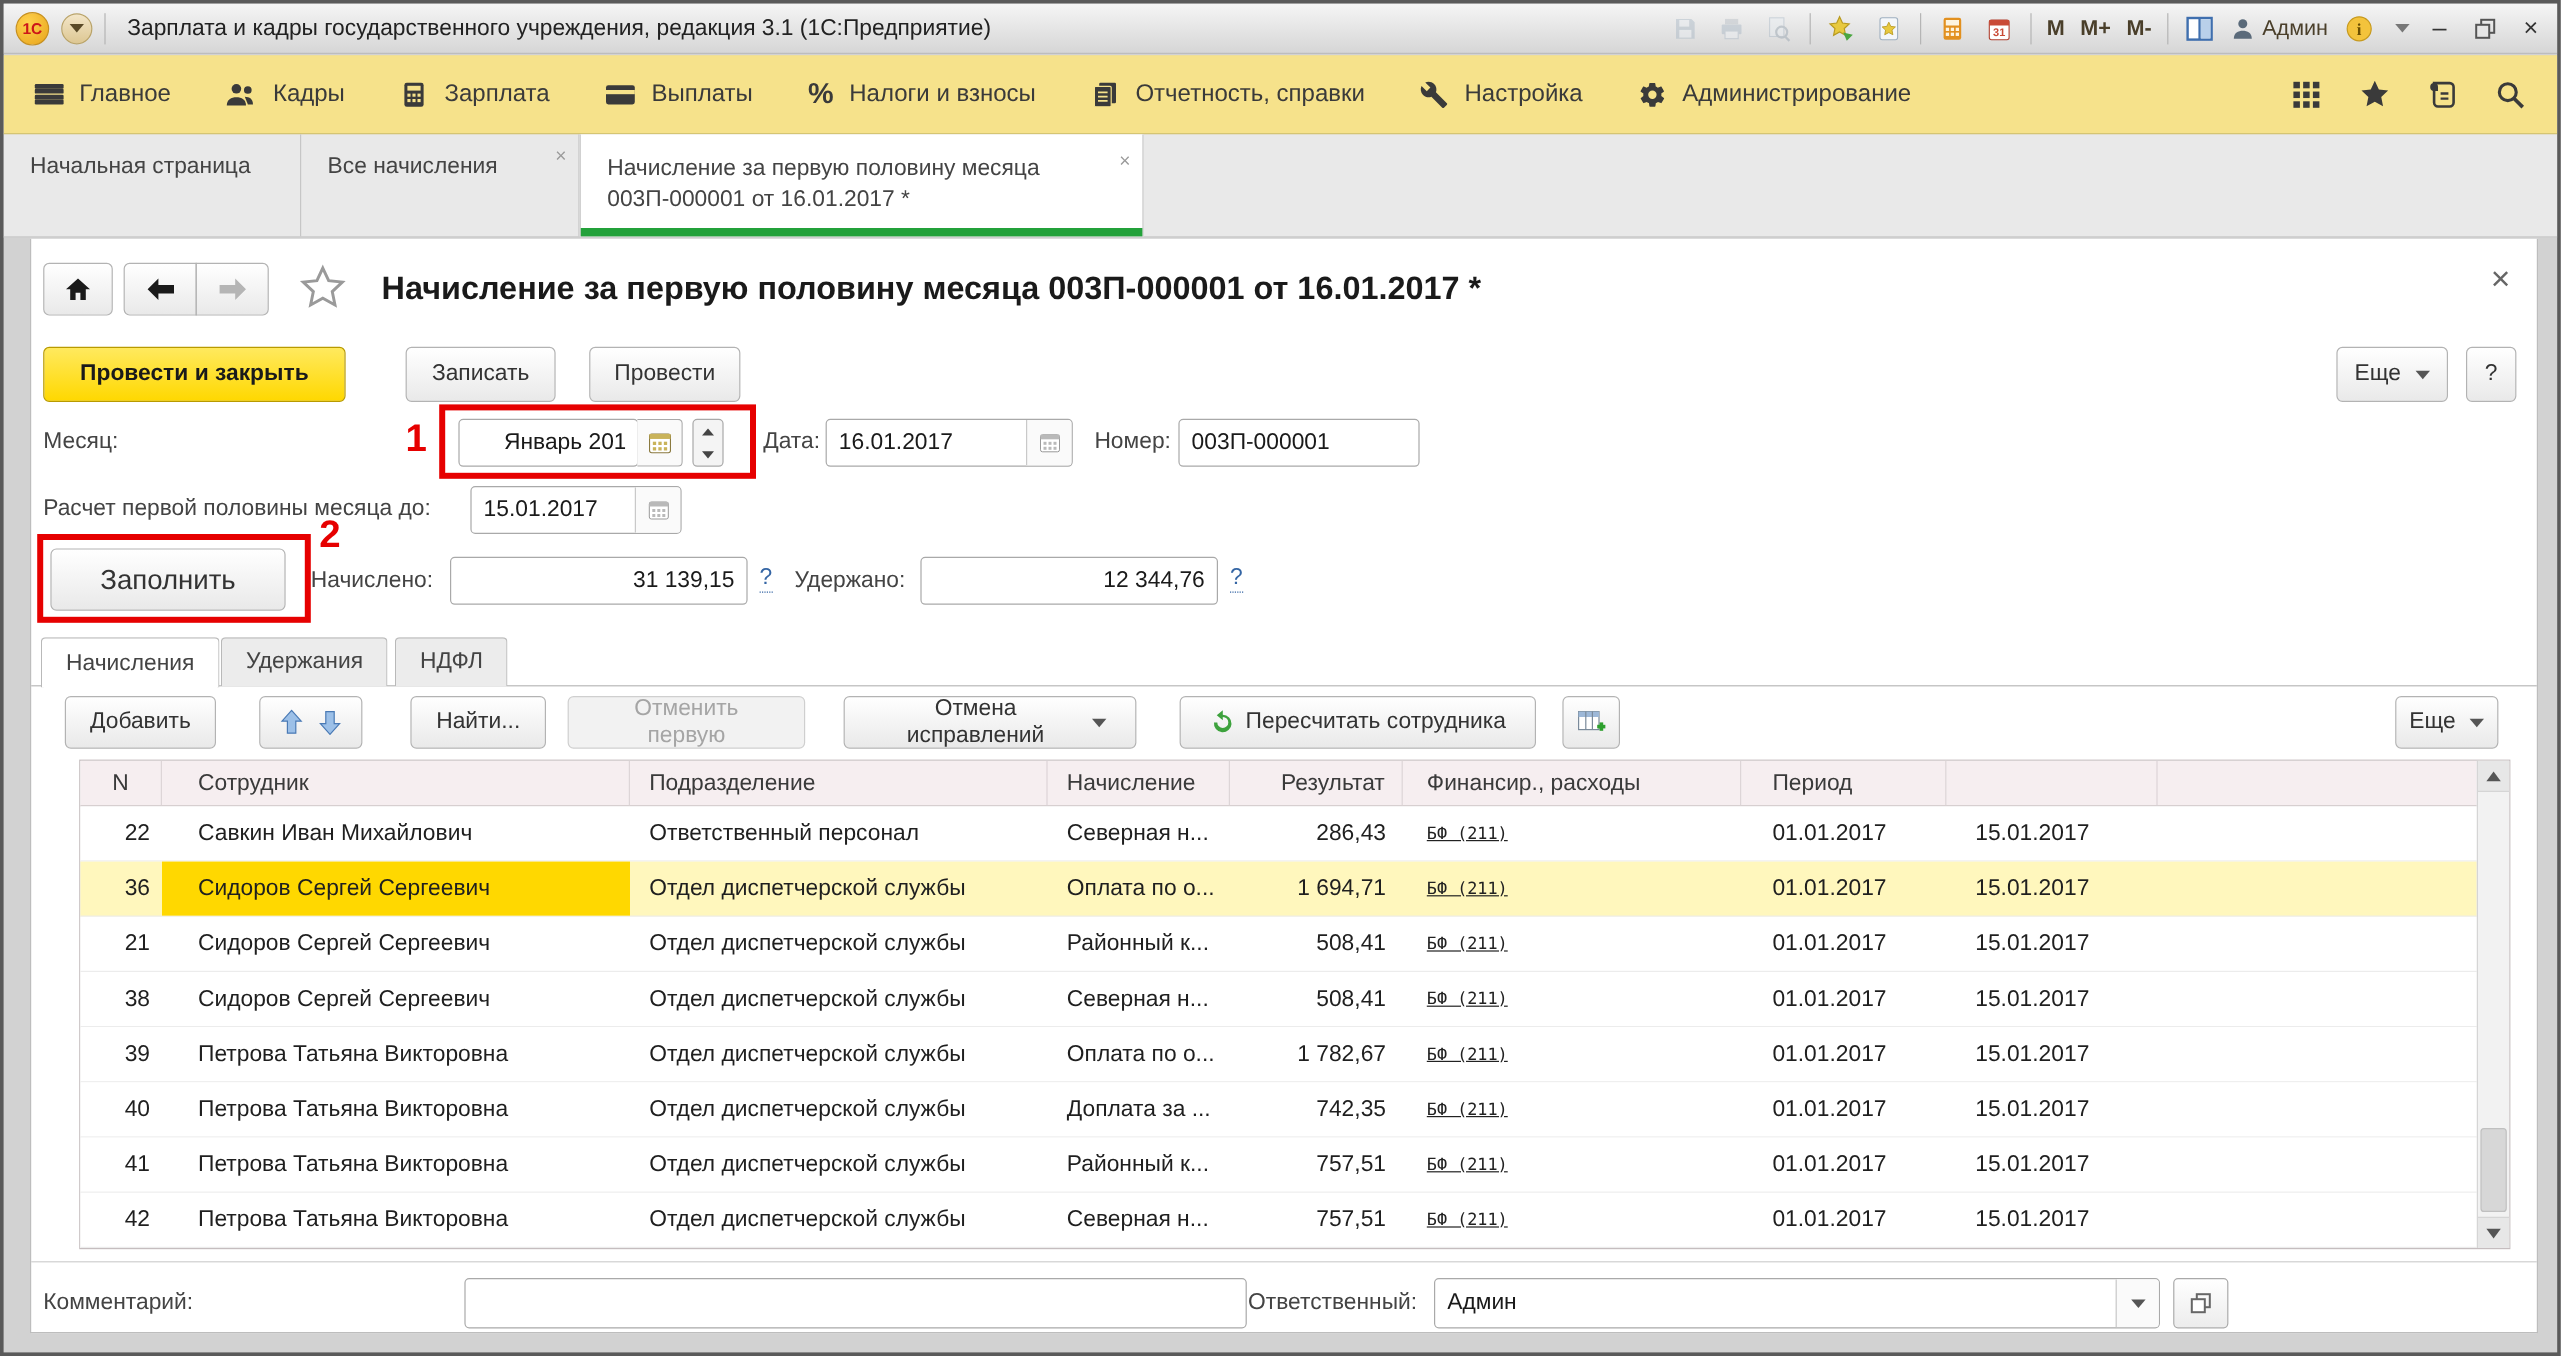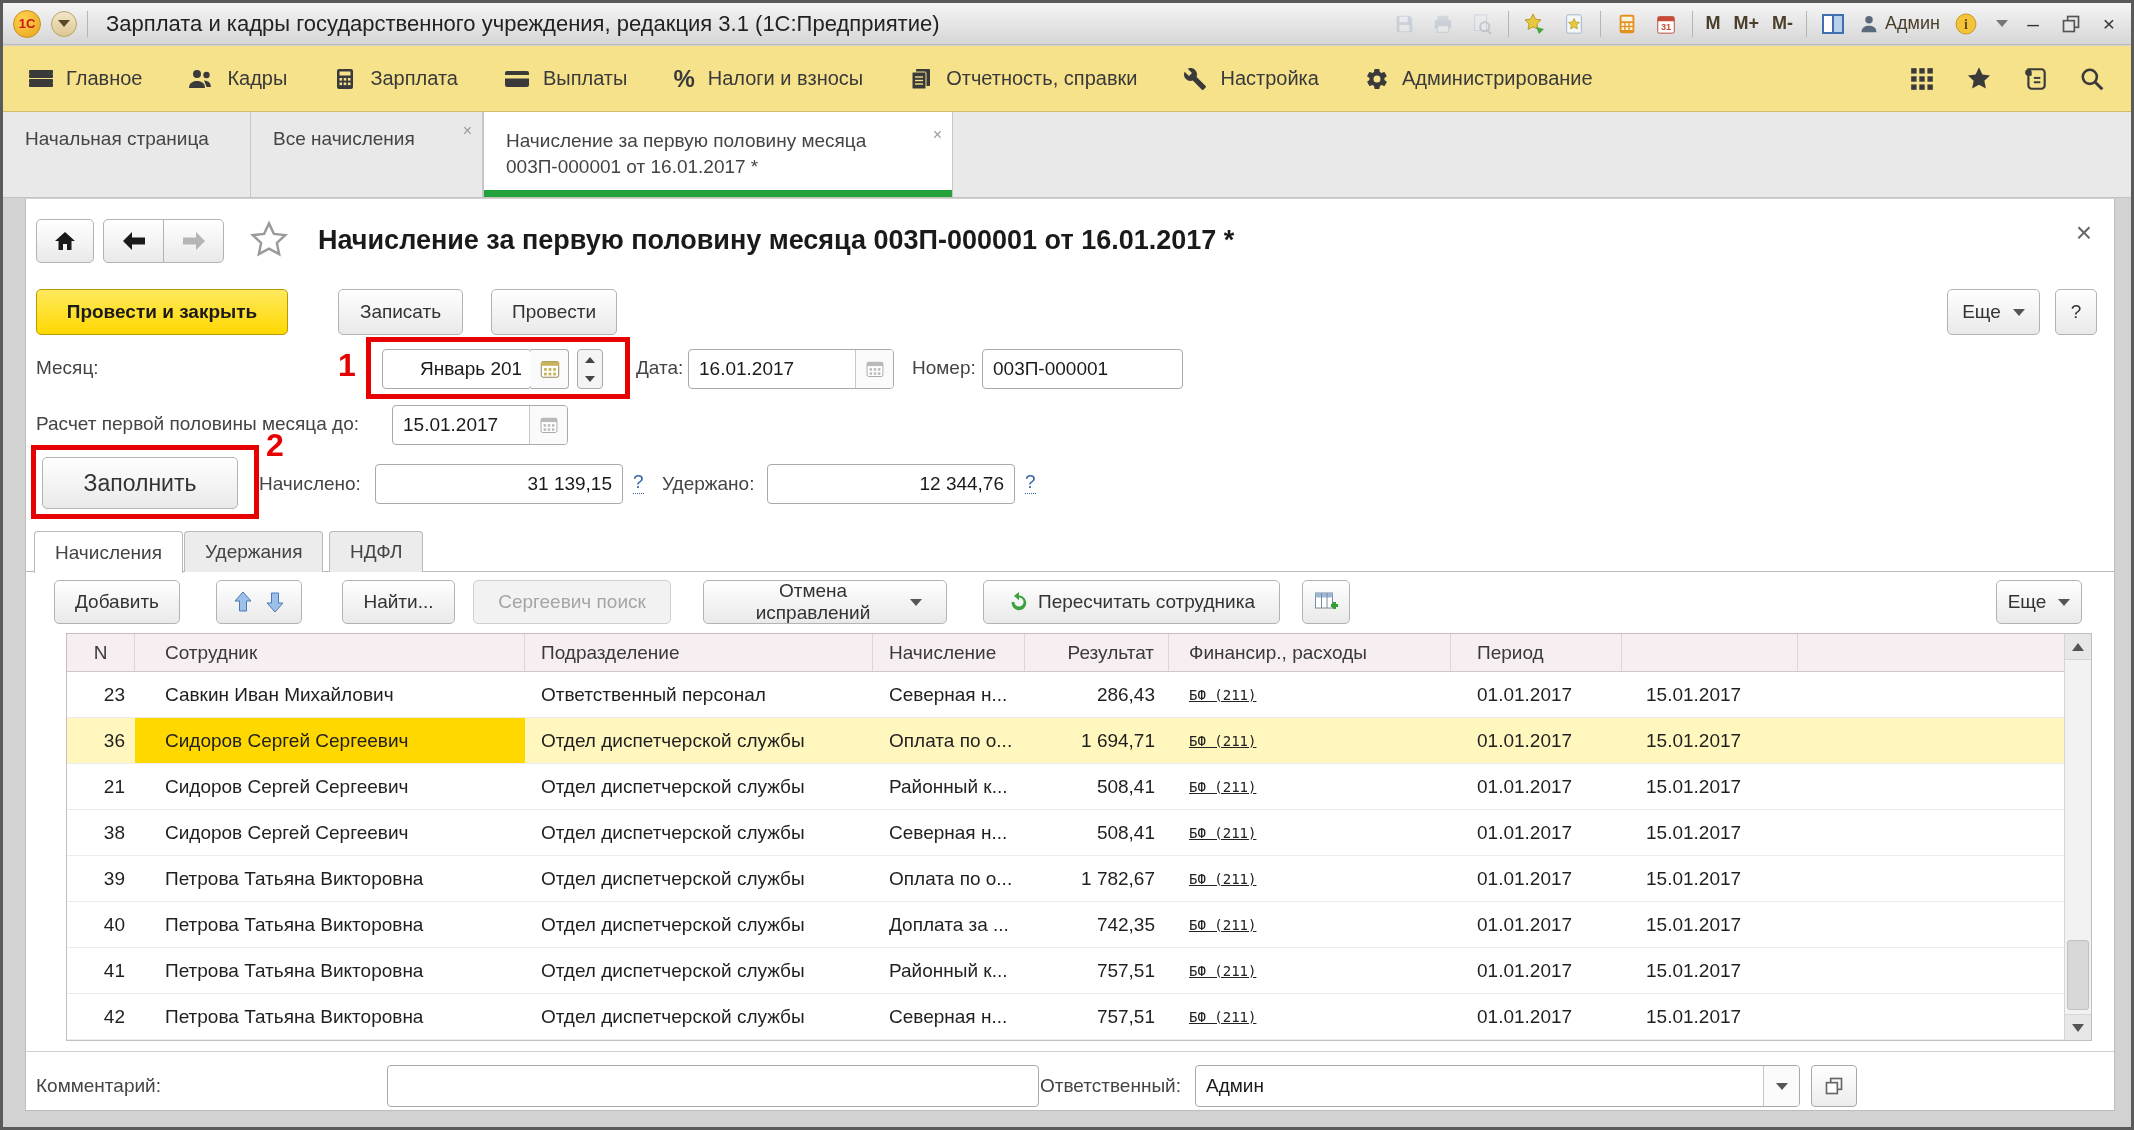--- a/index.html
+++ b/index.html
@@ -23,21 +23,21 @@
     display:flex; align-items:center; justify-content:center;
     border:1px solid #c69021;
   }
   .sysmenu {
     width:26px; height:26px; border-radius:50%;
     background:linear-gradient(#f3e6c8,#ddc793); border:1px solid #b9a368;
     display:flex; align-items:center; justify-content:center;
   }
   .sysmenu .chev { width:0; height:0; border-left:6px solid transparent; border-right:6px solid transparent; border-top:7px solid #5a4a28; }
   .tb-divider { width:1px; height:26px; background:#b5b5b5; }
-  .tb-title { font-size:22px; color:#222; margin-left:8px; white-space:nowrap; }
+  .tb-title { font-size:19px; color:#222; margin-left:8px; white-space:nowrap; }
   .tb-right { margin-left:auto; display:flex; align-items:center; gap:13px; }
   .tb-ico { width:26px; height:26px; display:flex; align-items:center; justify-content:center; }
   .tb-ico.disabled { opacity:.4; }
   .tb-mem { font-weight:bold; font-size:18px; color:#4a3f2a; }
   .tb-user { display:flex; align-items:center; gap:6px; font-size:18px; color:#4a3f2a; }
   .winctl { font-size:21px; color:#333; width:24px; text-align:center; }
   
   .menubar {
     position:absolute; left:0; top:43px; right:0; height:66px;
     background:#f6e28b; display:flex; align-items:center; padding:0 26px; gap:46px;
@@ -486,21 +486,21 @@
     <button class="btn small" style="left:28px; top:381px; width:126px;">Добавить</button>
     <button class="btn small" style="left:190px; top:381px; width:86px; padding:0; gap:12px;">
       <svg width="20" height="22" viewBox="0 0 20 22">
           <path d="M10 1l8 9h-4.5v10h-7V10H2z" fill="#9cc0e8" stroke="#4a7ab5"></path>
         </svg>
       <svg width="20" height="22" viewBox="0 0 20 22">
           <path d="M10 21l-8-9h4.5V2h7v10H18z" fill="#9cc0e8" stroke="#4a7ab5"></path>
         </svg>
     </button>
     <button class="btn small" style="left:316px; top:381px; width:113px;">Найти...</button>
-    <button class="btn small disabled" style="left:447px; top:381px; width:198px;">Сергеевич поиск</button>
+    <button class="btn small disabled" style="left:447px; top:381px; width:198px;">Отменить первую</button>
     <button class="btn small" style="left:677px; top:381px; width:244px;">
         <span>Отмена исправлений</span>
         <span class="caret"></span>
       </button>
     <button class="btn small" style="left:957px; top:381px; width:297px;">
       <svg width="22" height="22" viewBox="0 0 24 24">
           <path d="M12 5V1L6.5 5.5 12 10V7a5 5 0 1 1-5 5H4a8 8 0 1 0 8-7z" fill="#3da23d"></path>
         </svg>
       <span>Пересчитать сотрудника</span>
     </button>
@@ -528,21 +528,21 @@
           <div class="hcell c-emp">Сотрудник</div>
           <div class="hcell c-dep">Подразделение</div>
           <div class="hcell c-acc">Начисление</div>
           <div class="hcell c-res">Результат</div>
           <div class="hcell c-fin">Финансир., расходы</div>
           <div class="hcell c-ps">Период</div>
           <div class="hcell c-pe"></div>
         </div>
         <div class="t-body">
             <div class="t-row">
-        <div class="cell c-n">23</div>
+        <div class="cell c-n">22</div>
         <div class="cell c-emp">Савкин Иван Михайлович</div>
         <div class="cell c-dep">Ответственный персонал</div>
         <div class="cell c-acc">Северная н...</div>
         <div class="cell c-res">286,43</div>
         <div class="cell c-fin">
                 <span class="fin-link">БФ (211)</span>
               </div>
         <div class="cell c-ps">01.01.2017</div>
         <div class="cell c-pe">15.01.2017</div>
         <div class="cell c-bas"></div>

